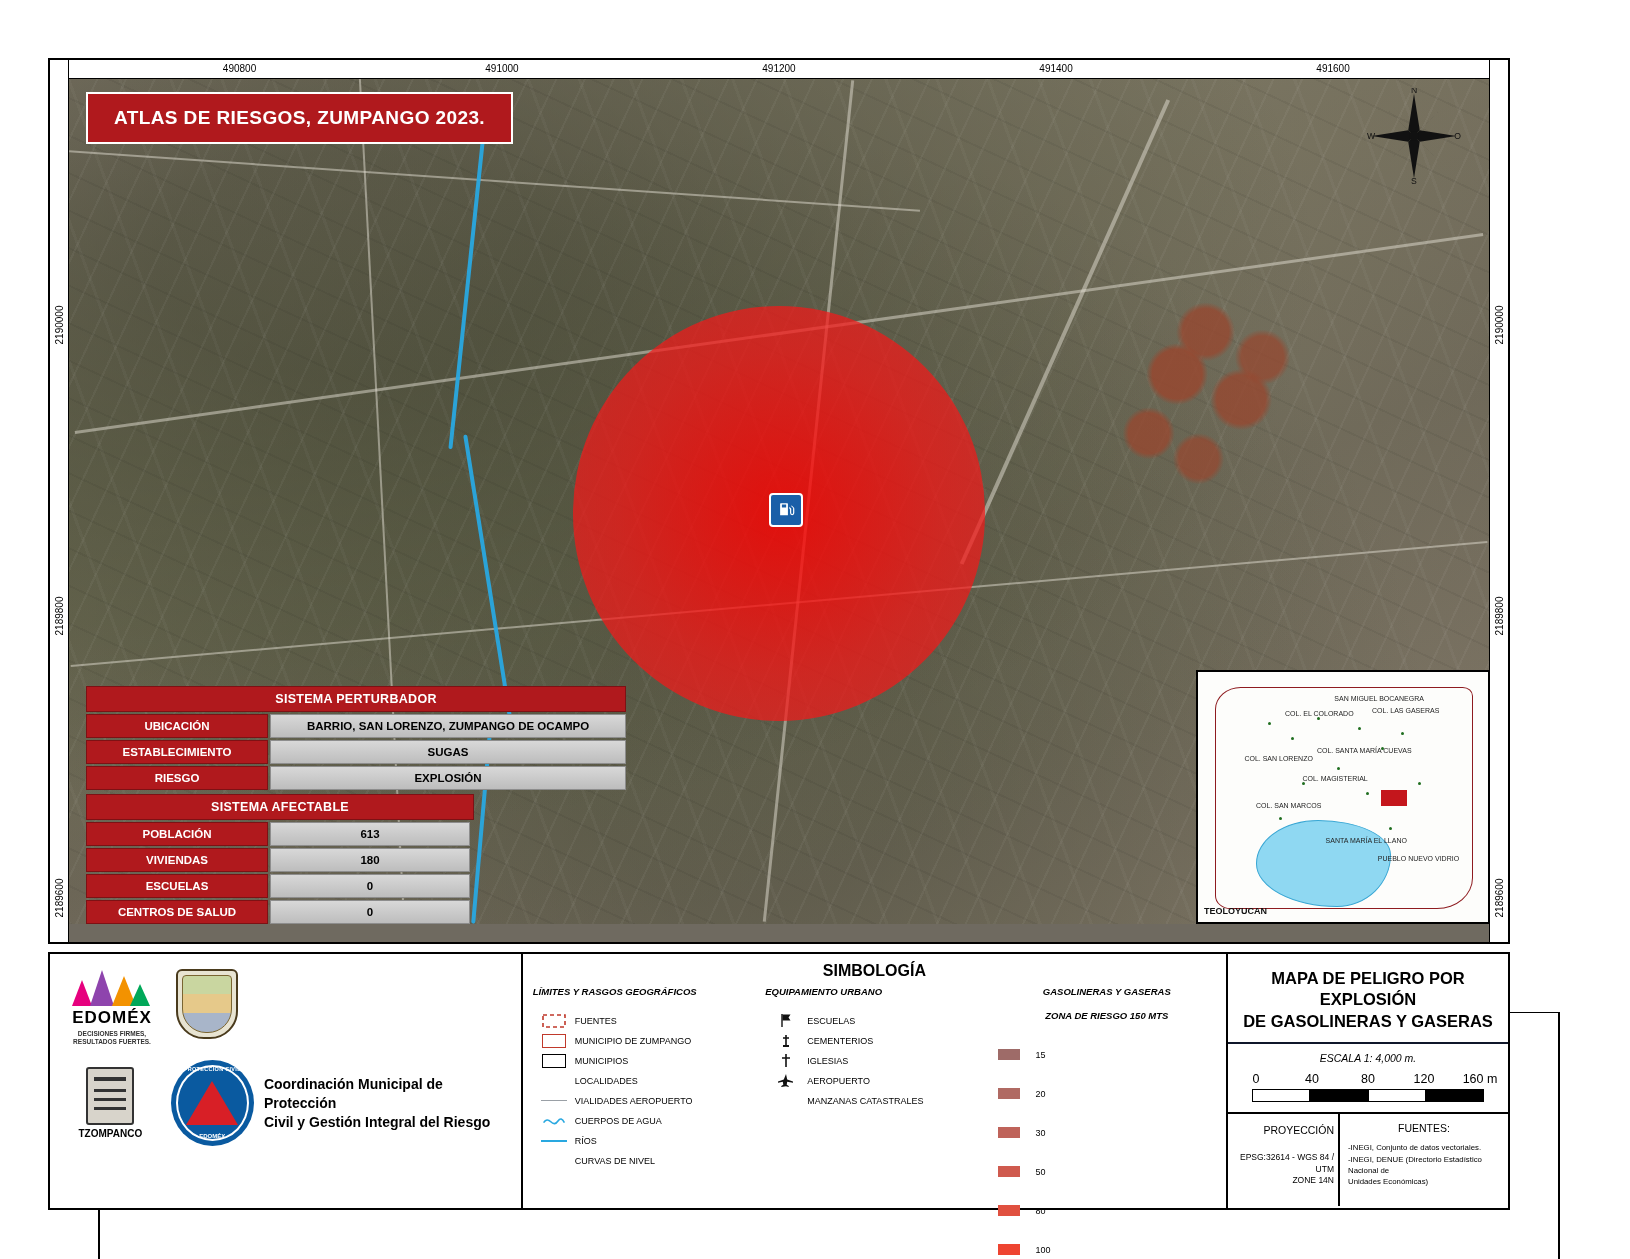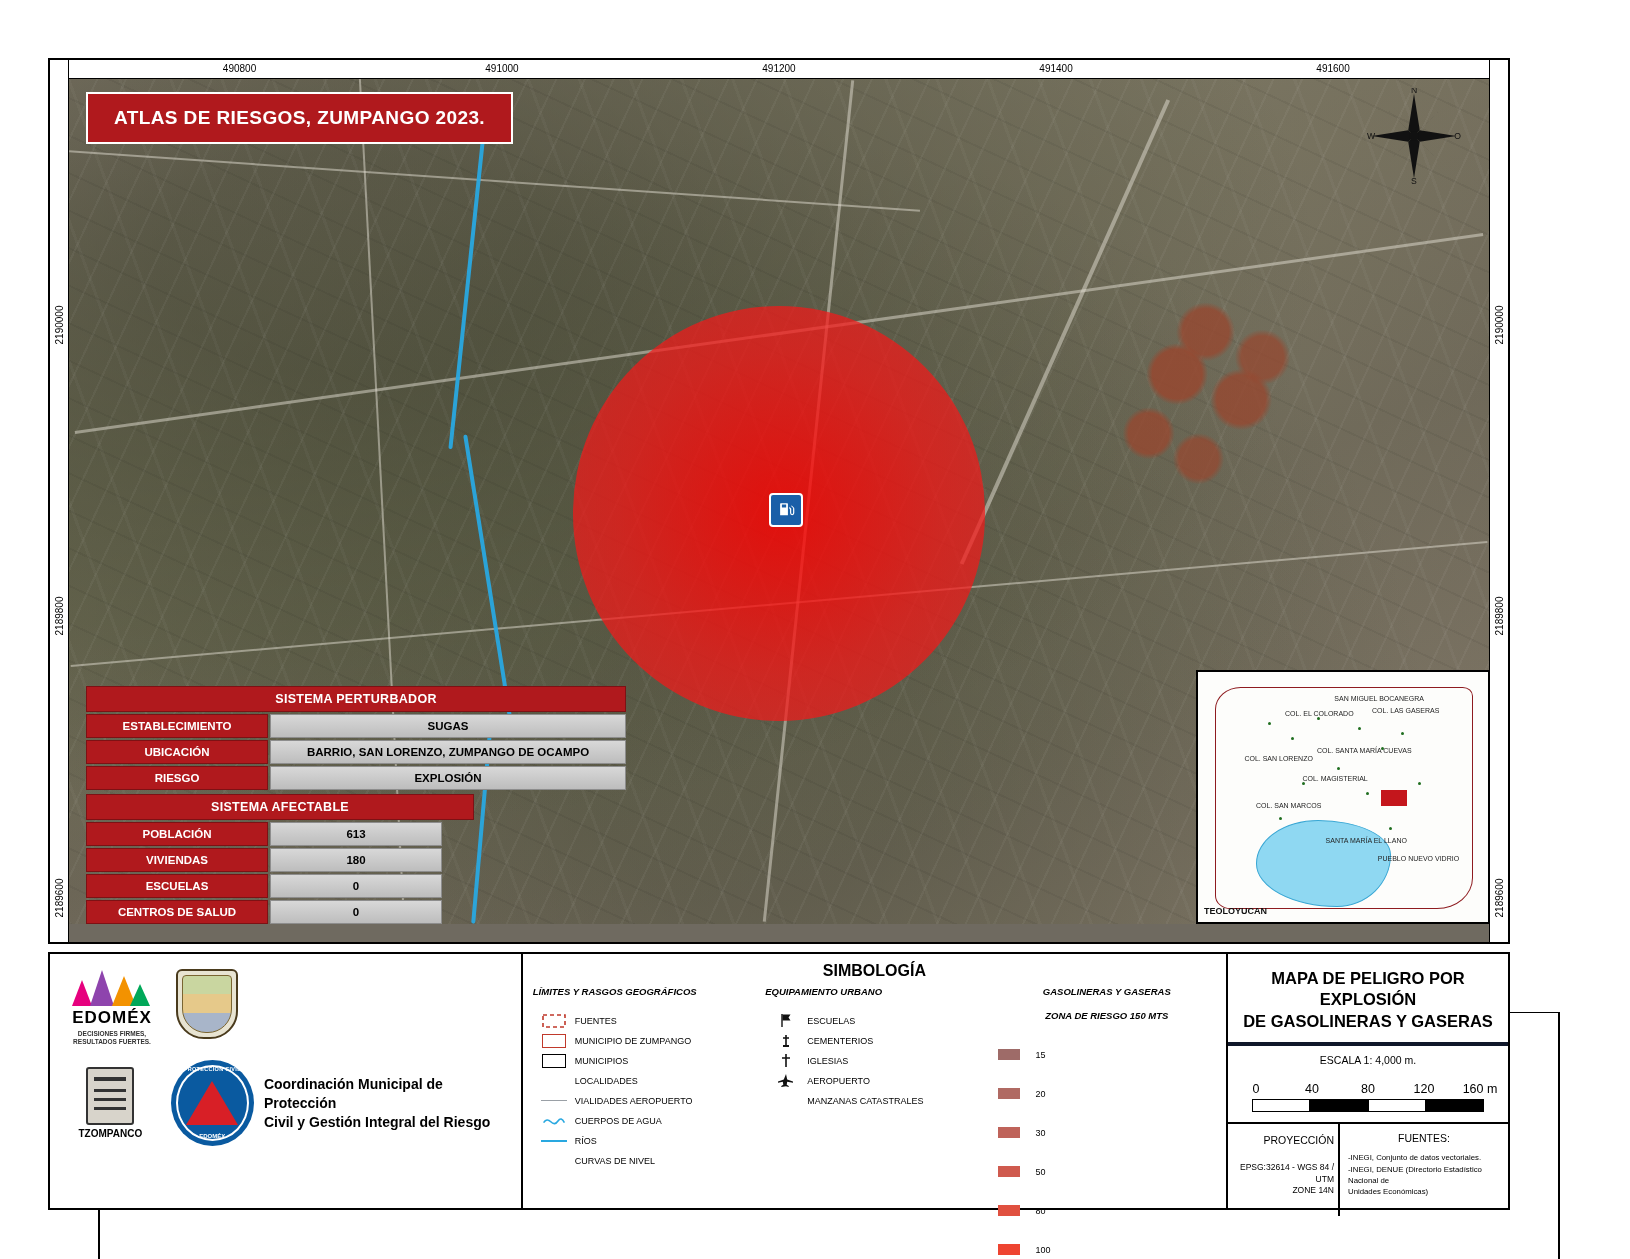--- a/index.html
+++ b/index.html
@@ -88,21 +88,21 @@
   .tbl-row .lbl{
     width:182px;background:#b0191d;color:#fff;font-size:11.5px;font-weight:bold;
     text-align:center;padding:5px 0;border:1px solid #7d1114;box-sizing:border-box;
   }
   .tbl-row .val{
     flex:1;background:linear-gradient(#d8d8d8,#bdbdbd);color:#000;font-size:11.5px;
     font-weight:bold;text-align:center;padding:5px 0;border:1px solid #8d8d8d;
     box-sizing:border-box;margin-left:2px;
   }
   .info-block .afectable{margin-top:4px;width:388px;}
-  .rows-narrow .tbl-row .val{flex:none;width:172px;}
+  .rows-narrow .tbl-row .val{flex:none;width:200px;}
 
   
   .inset{
     position:absolute;right:18px;bottom:18px;width:290px;height:250px;
     border:2px solid #000;background:#fff;overflow:hidden;
   }
   .inset-title{
     position:absolute;top:-30px;left:0;width:100%;background:#b0191d;color:#fff;
     font-size:14px;font-weight:bold;text-align:center;padding:6px 0;border:2px solid #000;
     box-sizing:border-box;
@@ -182,24 +182,24 @@
   .line-gray{width:26px;height:0;border-top:1.4px solid #9aa0a6;}
   .line-blue{width:26px;height:0;border-top:2px solid #29a8e0;}
   .wave{width:26px;height:8px;}
   .risk-row{display:flex;align-items:center;font-size:9px;margin-bottom:4px;margin-top:28px;}
   .risk-row .sw{width:22px;height:11px;margin-right:16px;}
   .gas-key{width:17px;height:17px;border-radius:3px;background:#1a5fa8;border:1.5px solid #fff;
     display:flex;align-items:center;justify-content:center;color:#fff;font-size:10px;}
 
   .right-title{
     text-align:center;font-size:16.5px;font-weight:bold;line-height:1.3;
-    padding:14px 8px 10px;border-bottom:4px solid #0f172a;
+    padding:14px 8px 10px;border-bottom:2px solid #0f172a;
   }
   .scale-box{border-bottom:2px solid #000;padding:8px 0 10px;text-align:center;}
-  .scale-text{font-size:10.5px;margin-bottom:16px;}
+  .scale-text{font-size:10.5px;margin-bottom:8px;font-style:italic;}
   .scale-nums{display:flex;justify-content:center;gap:0;font-size:12.5px;}
   .scale-nums span{width:56px;text-align:center;}
   .scale-bar{display:flex;justify-content:center;margin-top:3px;}
   .scale-bar i{display:block;width:56px;height:11px;border:1px solid #000;}
   .bottom-2{display:flex;height:92px;}
   .proj{width:40%;border-right:2px solid #000;box-sizing:border-box;text-align:right;padding:10px 4px;}
   .proj-h{font-size:10.5px;margin-bottom:16px;}
   .proj-v{font-size:8.5px;line-height:1.35;}
   .fuentes{flex:1;padding:8px 8px;}
   .fuentes-h{font-size:10.5px;text-align:center;margin-bottom:8px;}
@@ -248,26 +248,26 @@
         <text x="50" y="5" font-size="9" text-anchor="middle" fill="#111" font-family="Liberation Sans">N</text>
         <text x="50" y="100" font-size="9" text-anchor="middle" fill="#111" font-family="Liberation Sans">S</text>
         <text x="1" y="53" font-size="9" fill="#111" font-family="Liberation Sans">W</text>
         <text x="92" y="53" font-size="9" fill="#111" font-family="Liberation Sans">O</text>
       </svg>
     </div>
 
     <div class="info-block">
       <div class="tbl-head">SISTEMA PERTURBADOR</div>
       <div class="tbl-row">
+        <div class="lbl">UBICACIÓN</div>
+        <div class="val">BARRIO, SAN LORENZO, ZUMPANGO DE OCAMPO</div>
+      </div>
+      <div class="tbl-row">
         <div class="lbl">ESTABLECIMIENTO</div>
         <div class="val">SUGAS</div>
-      </div>
-      <div class="tbl-row">
-        <div class="lbl">UBICACIÓN</div>
-        <div class="val">BARRIO, SAN LORENZO, ZUMPANGO DE OCAMPO</div>
       </div>
       <div class="tbl-row">
         <div class="lbl">RIESGO</div>
         <div class="val">EXPLOSIÓN</div>
       </div>
 
       <div class="afectable rows-narrow">
         <div class="tbl-head">SISTEMA AFECTABLE</div>
         <div class="tbl-row">
           <div class="lbl">POBLACIÓN</div>

